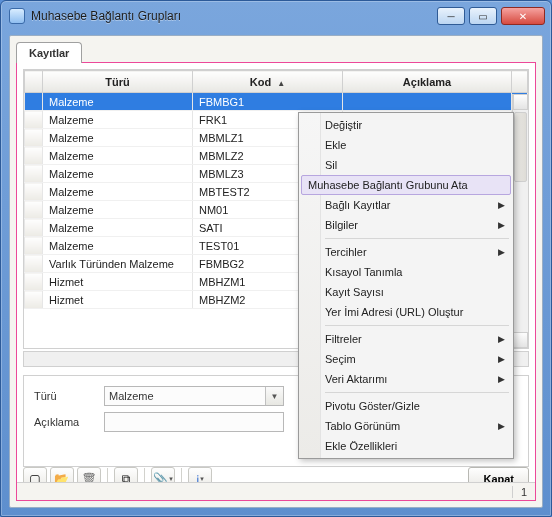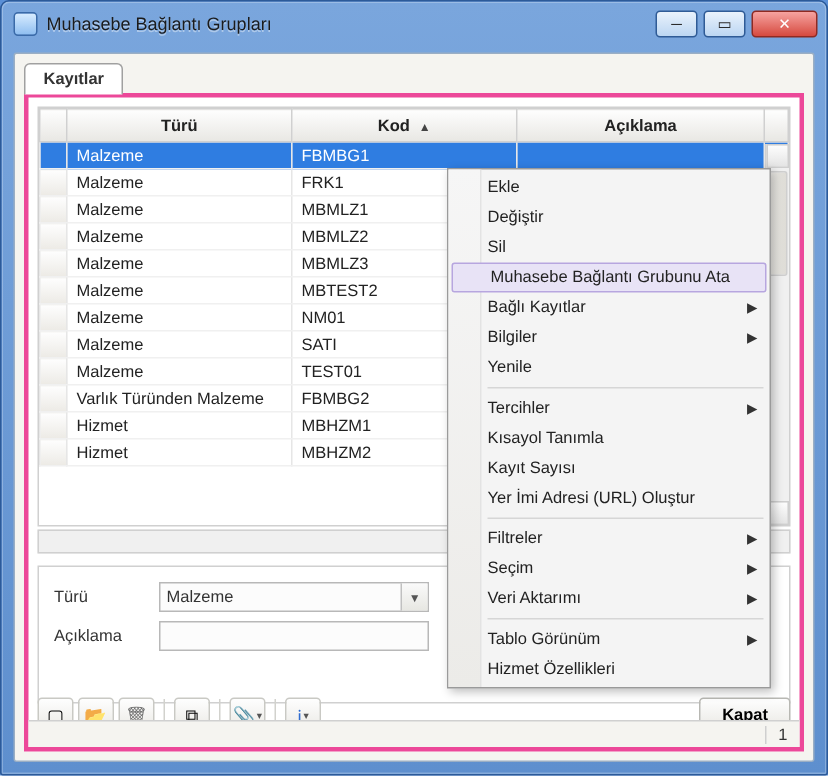--- a/index.html
+++ b/index.html
@@ -63,21 +63,21 @@
     background: linear-gradient(#fdfdfd,#ecebe6);
     border-radius:4px 4px 0 0;
     margin-right:2px; font-size:11px; color:#333;
   }
   .tab.active {
     background:#fff; font-weight:bold; position:relative; z-index:2;
     border-color:#a0a0a0;
   }
   .tab-panel {
     position:absolute; left:6px; right:6px; top:26px; bottom:6px;
-    border:3px solid #ec4899; background:#fff;
+    border:1px solid #ec4899; background:#fff;
   }
   .grid-wrap {
     position:absolute; left:6px; right:6px; top:6px; height:280px;
     border:1px solid #d0d0d0;
   }
   table.grid {
     width:100%; border-collapse:collapse; table-layout:fixed;
   }
   table.grid th {
     background: linear-gradient(#fefefe,#e8e7e3);
@@ -158,21 +158,21 @@
     background:#f4f4f4; border:1px solid #9a9a9a;
     box-shadow:2px 2px 6px rgba(0,0,0,0.25);
     padding:2px;
   }
   .context .mi {
     height:20px; display:flex; align-items:center;
     padding:0 16px 0 24px; position:relative; font-size:11px; color:#222;
   }
   .context .mi.hover {
     background:#e8e3f6; border:1px solid #b7a6df; border-radius:2px;
-    padding:0 15px 0 25px;
+    padding:0 15px 0 6px;
   }
   .context .mi .arrow {
     position:absolute; right:6px; font-size:9px; color:#333;
   }
   .context .sep { height:1px; background:#d6d6d6; margin:3px 2px 3px 24px; }
   .context .gutter {
     position:absolute; left:0; top:0; bottom:0; width:22px;
     background:linear-gradient(#f6f6f6,#ecebe8);
     border-right:1px solid #e3e3e3;
   }
@@ -358,42 +358,39 @@
 
       <div class="statusbar">
         <div class="cell">1</div>
       </div>
 
     </div>
 
     <div class="context">
       <div class="gutter"></div>
       <div class="mi">
+          <span>Değiştir</span>
+        </div>
+      <div class="mi">
           <span>Ekle</span>
-        </div>
-      <div class="mi">
-          <span>Değiştir</span>
         </div>
       <div class="mi">
           <span>Sil</span>
         </div>
       <div class="mi hover">
           <span>Muhasebe Bağlantı Grubunu Ata</span>
         </div>
       <div class="mi">
           <span>Bağlı Kayıtlar</span>
           <span class="arrow">▶</span>
         </div>
       <div class="mi">
           <span>Bilgiler</span>
           <span class="arrow">▶</span>
         </div>
-      <div class="mi">
-          <span>Yenile</span>
-        </div>
       <div class="sep"></div>
       <div class="mi">
           <span>Tercihler</span>
           <span class="arrow">▶</span>
         </div>
       <div class="mi">
           <span>Kısayol Tanımla</span>
         </div>
       <div class="mi">
           <span>Kayıt Sayısı</span>
@@ -409,22 +406,25 @@
       <div class="mi">
           <span>Seçim</span>
           <span class="arrow">▶</span>
         </div>
       <div class="mi">
           <span>Veri Aktarımı</span>
           <span class="arrow">▶</span>
         </div>
       <div class="sep"></div>
       <div class="mi">
+          <span>Pivotu Göster/Gizle</span>
+        </div>
+      <div class="mi">
           <span>Tablo Görünüm</span>
           <span class="arrow">▶</span>
         </div>
       <div class="mi">
-          <span>Hizmet Özellikleri</span>
+          <span>Ekle Özellikleri</span>
         </div>
     </div>
 
   </div>
 </div>
 
 </body></html>

